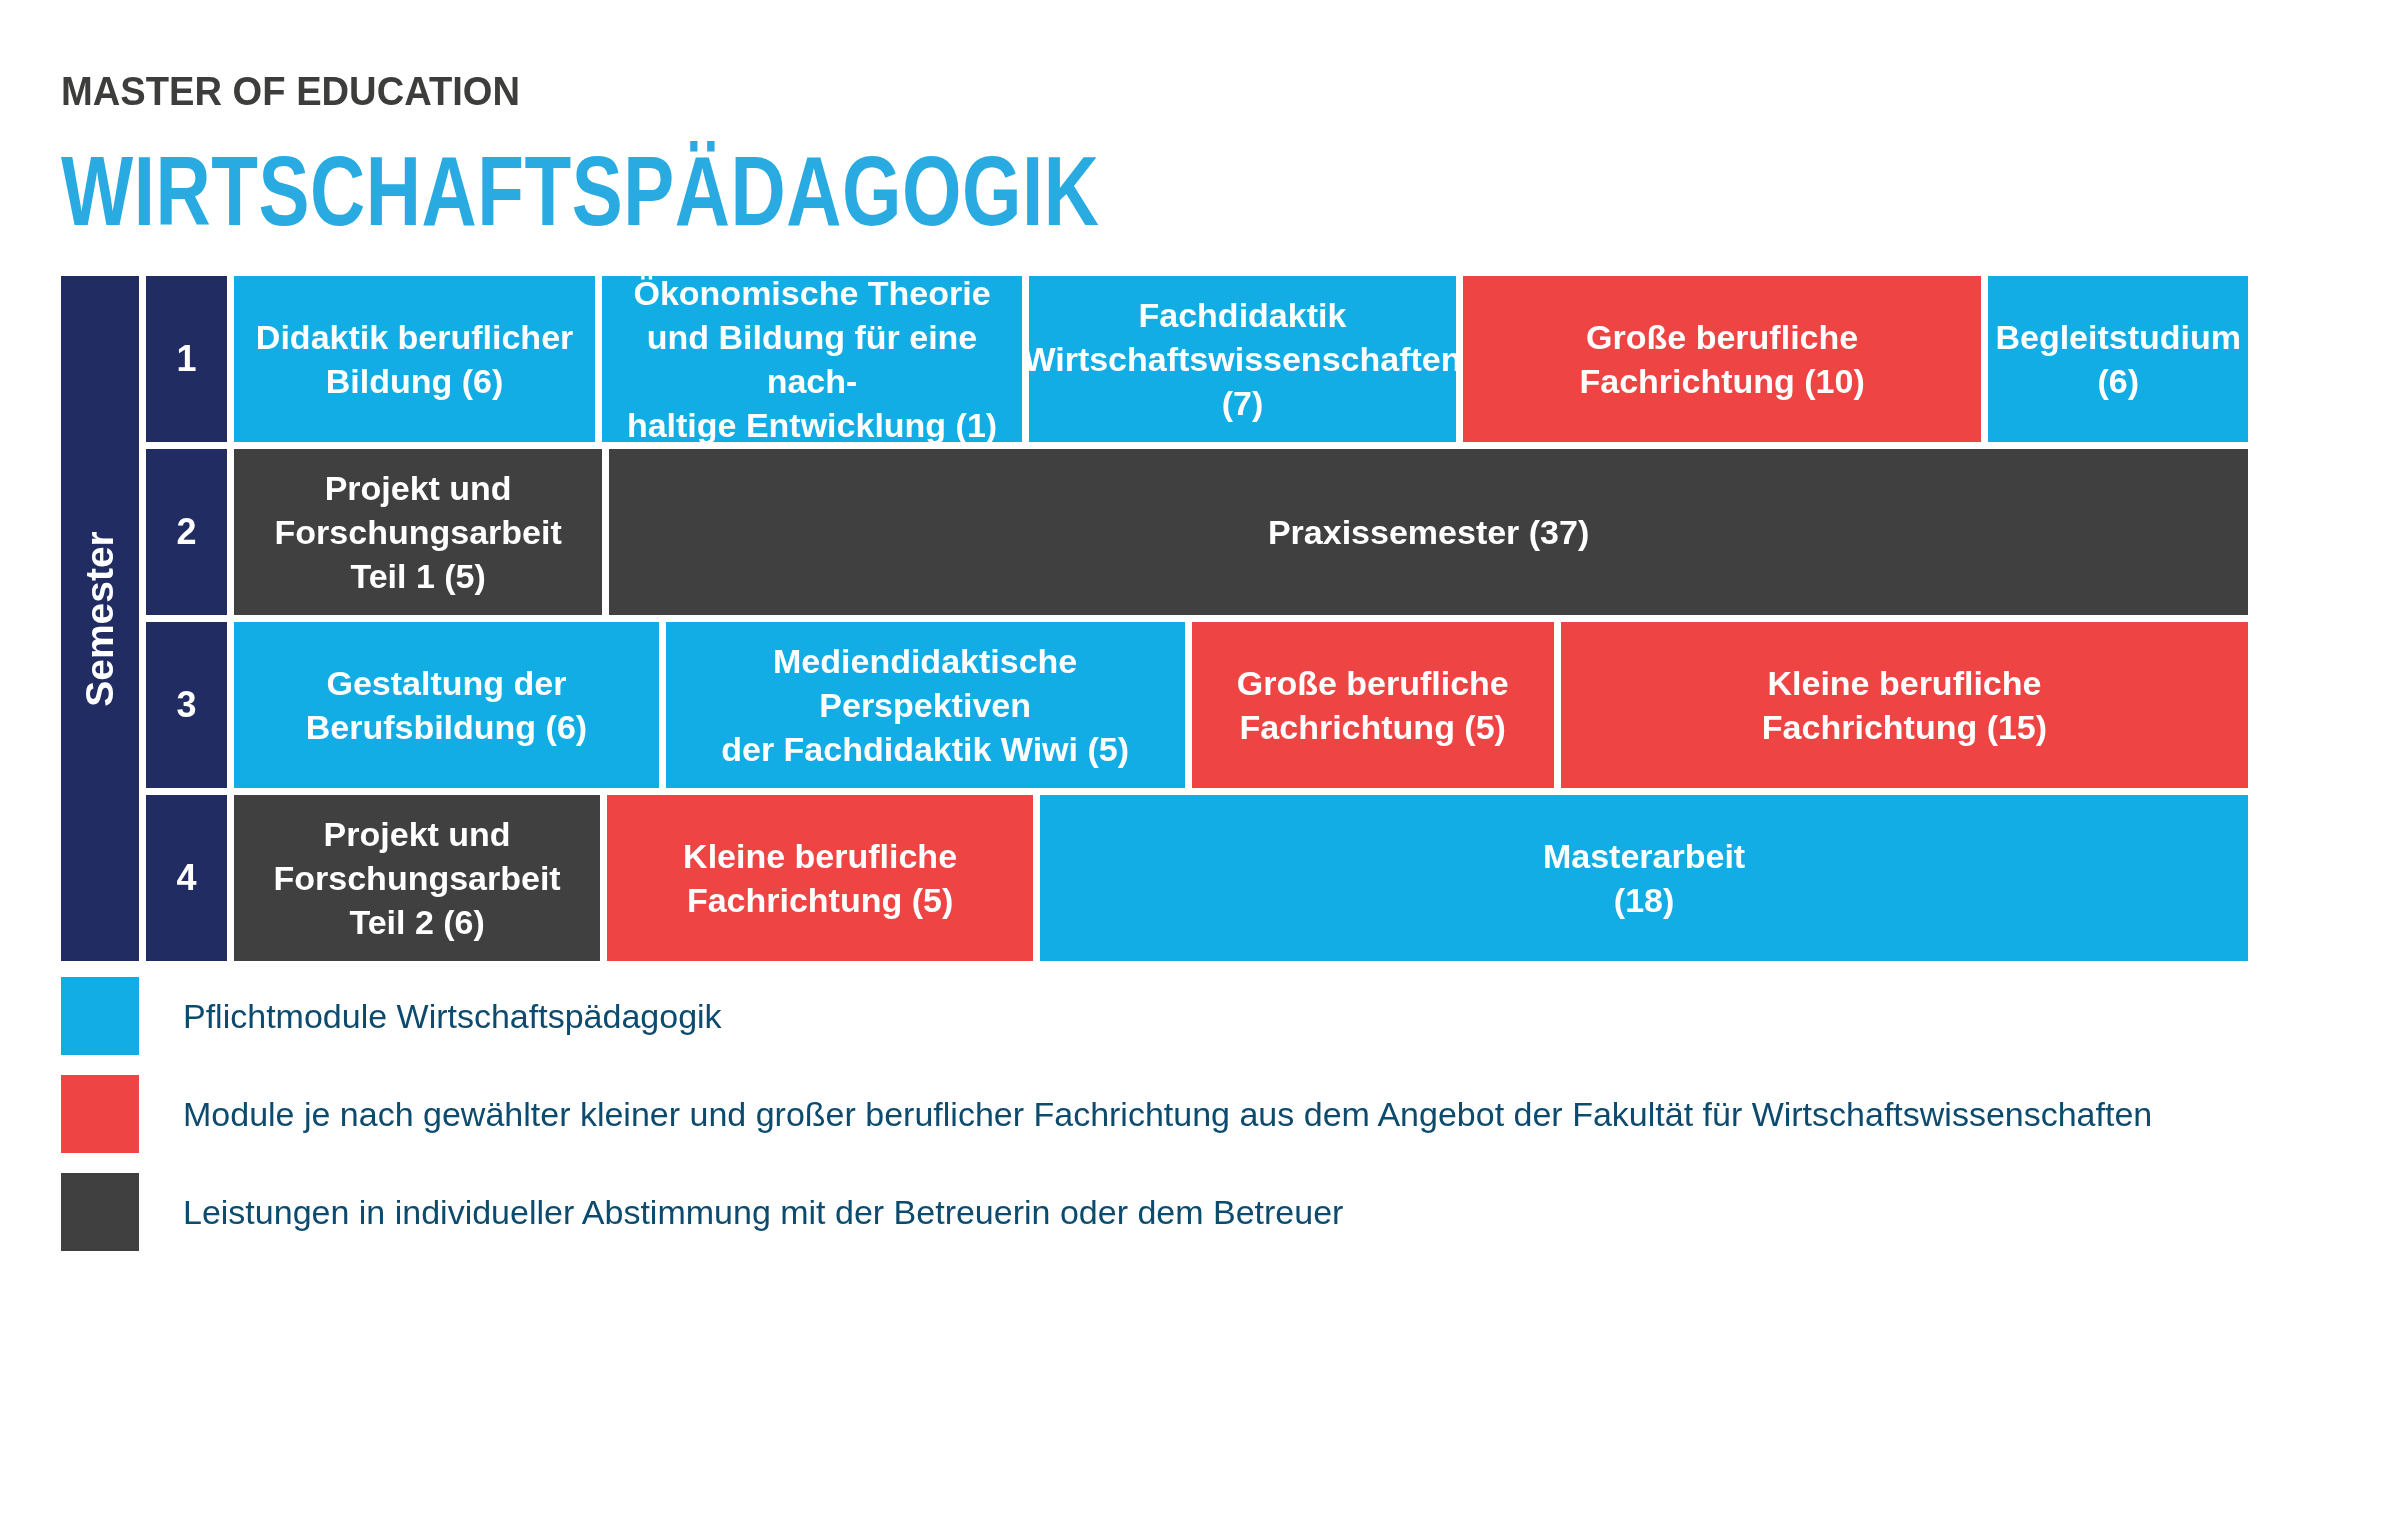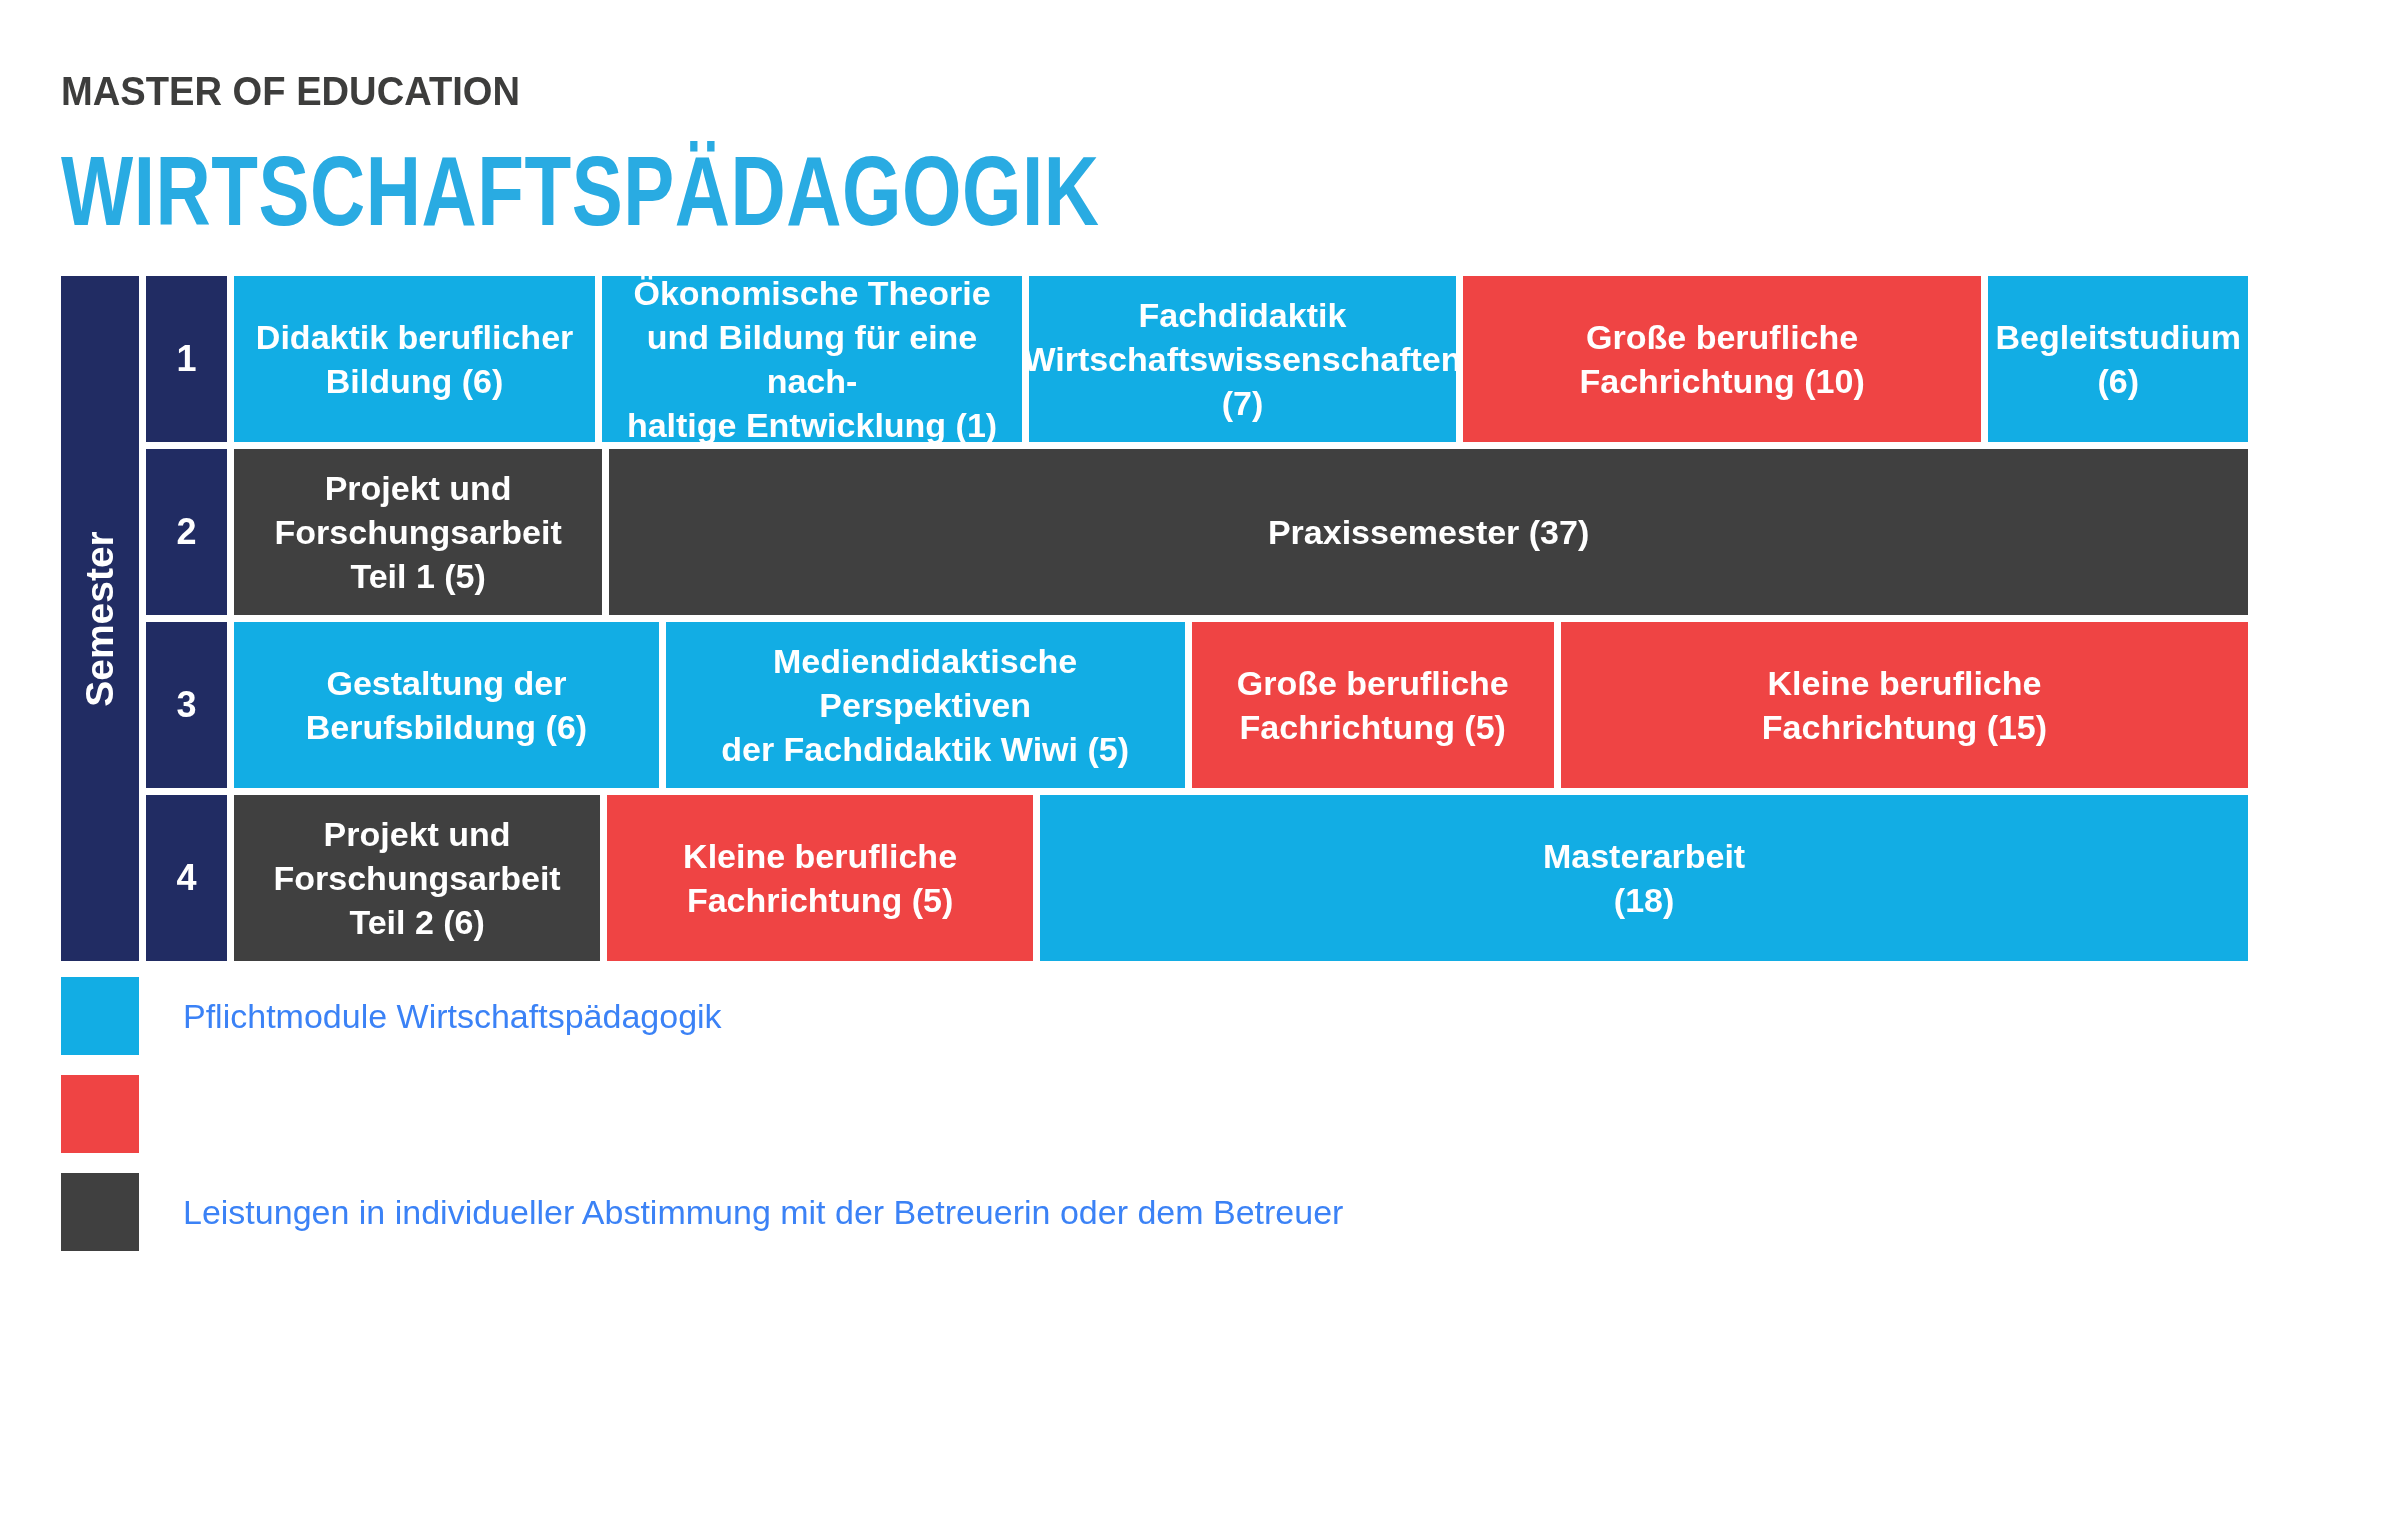--- a/index.html
+++ b/index.html
@@ -56,21 +56,21 @@
   .c-orange { background: #ef4444; }
   .c-light  { background: #404040; }
 
   
   .legend { margin-top: 15.7px; }
   .legend-row { display: flex; align-items: center; margin-top: 20px; }
   .legend-row:first-child { margin-top: 0; }
   .swatch { width: 78px; height: 78px; flex: 0 0 78px; }
   .legend-label {
     margin-left: 44px;
-    font-size: 34px; font-weight: 400; color: #3b82f6; line-height: 1.2;
+    font-size: 34px; font-weight: 400; color: #0c4a6e; line-height: 1.2;
   }
 </style>
 </head>
 <body>
 
 <div class="content">
 
   <div class="supertitle">MASTER OF EDUCATION</div>
   <div class="title">WIRTSCHAFTSPÄDAGOGIK</div>
 
@@ -130,20 +130,21 @@
     </div>
   </div>
 
   <div class="legend">
     <div class="legend-row">
       <div class="swatch c-blue"></div>
       <div class="legend-label">Pflichtmodule Wirtschaftspädagogik</div>
     </div>
     <div class="legend-row">
       <div class="swatch c-orange"></div>
+      <div class="legend-label">Module je nach gewählter kleiner und großer beruflicher Fachrichtung aus dem Angebot der Fakultät für Wirtschaftswissenschaften</div>
     </div>
     <div class="legend-row">
       <div class="swatch c-light"></div>
       <div class="legend-label">Leistungen in individueller Abstimmung mit der Betreuerin oder dem Betreuer</div>
     </div>
   </div>
 
 </div>
 
 

